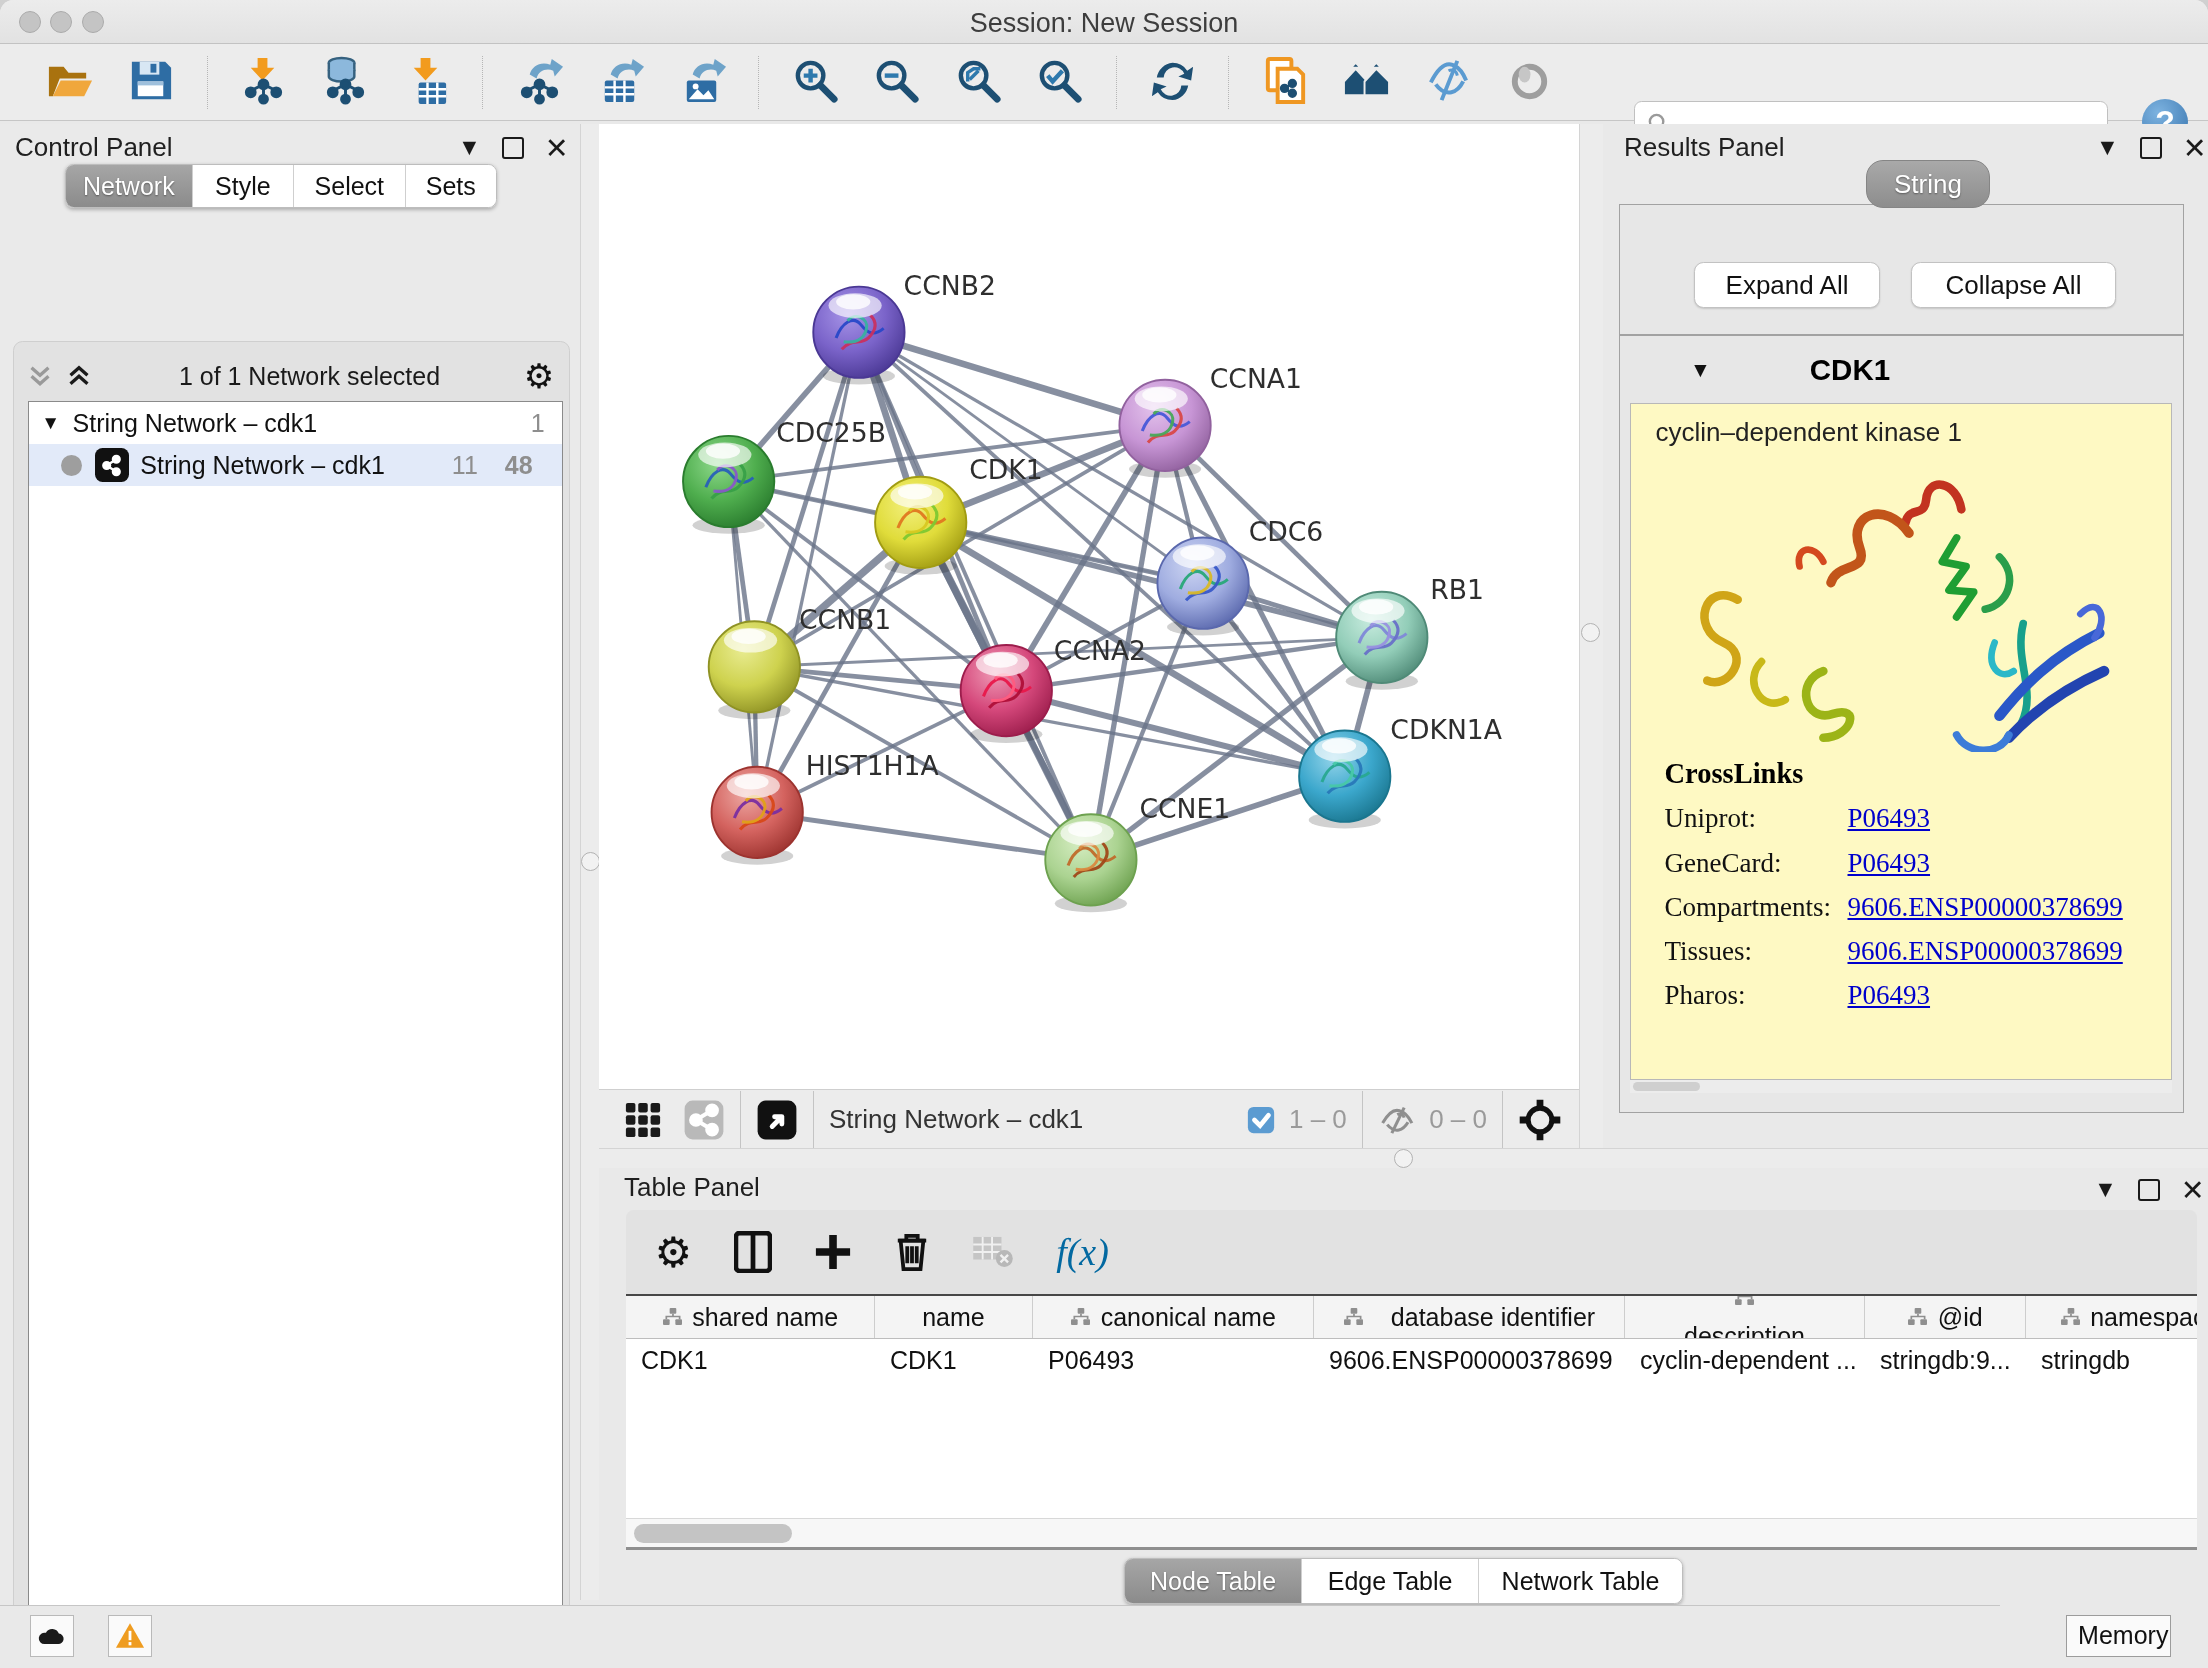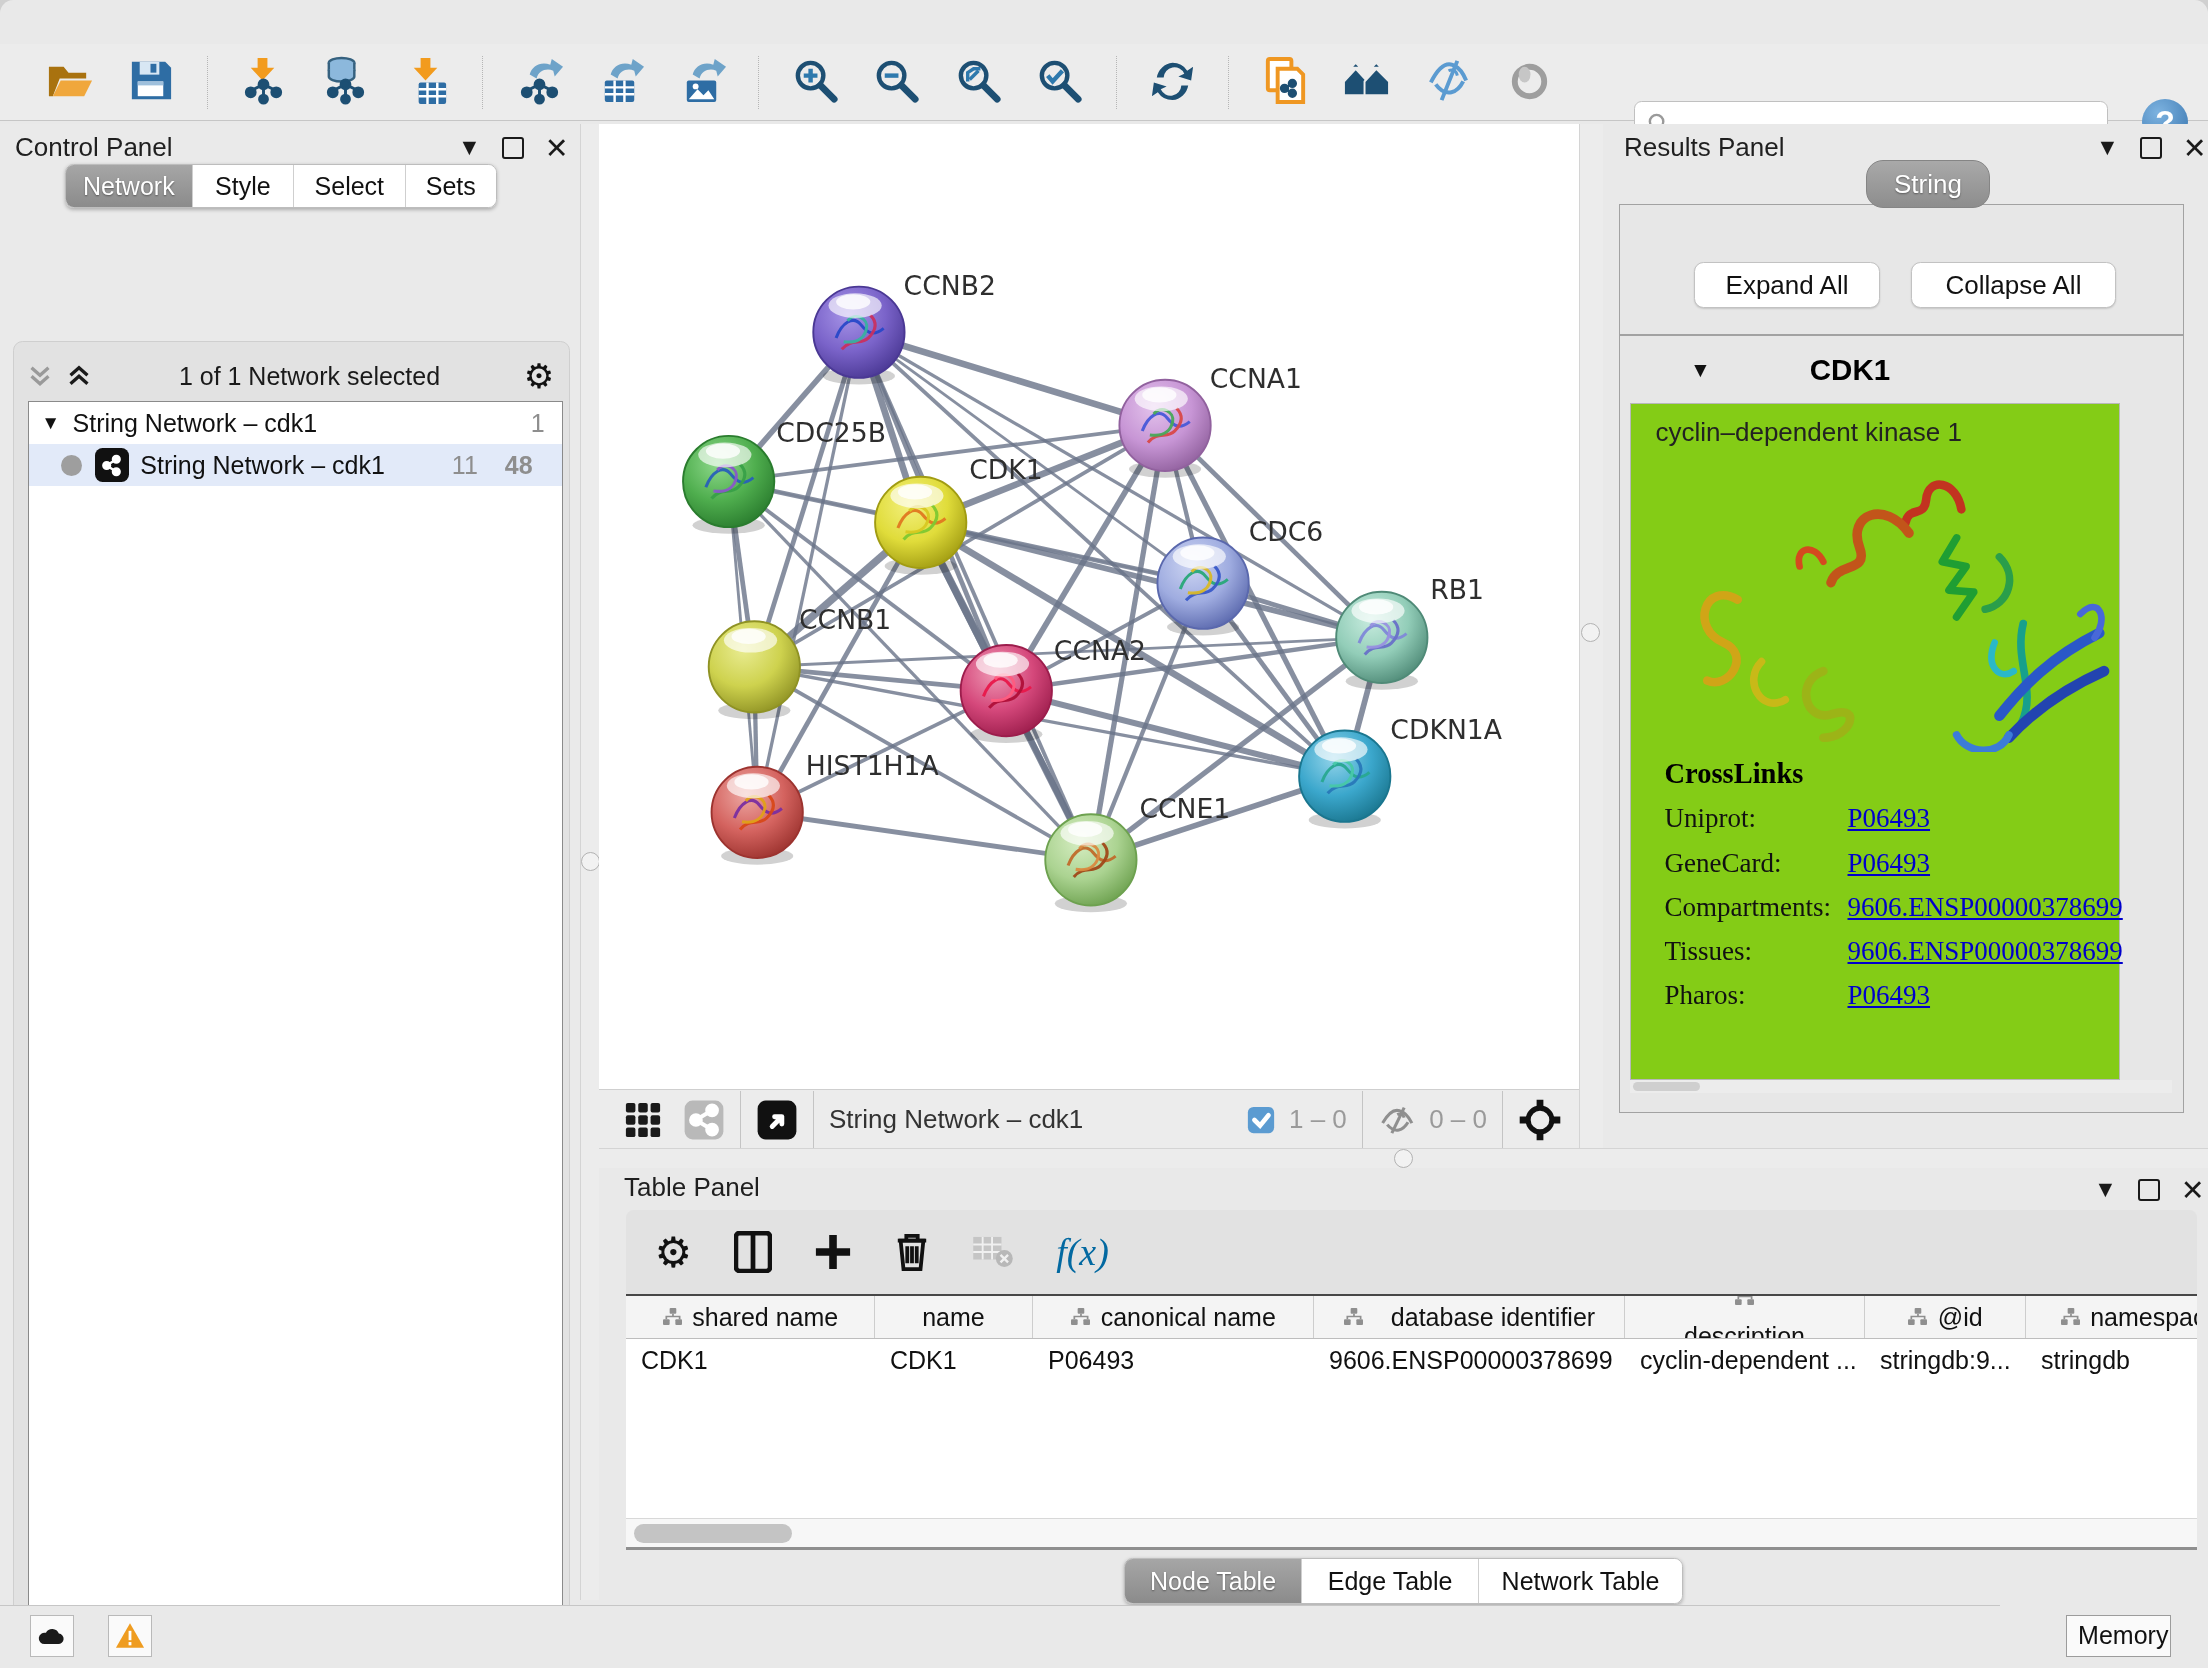--- a/index.html
+++ b/index.html
@@ -50,21 +50,21 @@
   .nt-icon{display:flex;align-items:center;justify-content:center;cursor:pointer;background:none;border:none;padding:0;}
   #net-title{font-size:26px;color:#333;}
   .nt-count{font-size:26px;color:#9a9a9a;}
   
   #results-panel{left:1603px;top:124px;width:606px;height:1024px;background:#e9e9e9;}
   #rp-tab{position:absolute;left:263px;top:36px;width:122px;height:46px;background:linear-gradient(#a9a9a9,#8d8d8d);border:1px solid #858585;border-radius:17px;color:#fff;font-size:26px;display:flex;align-items:center;justify-content:center;text-shadow:0 1px 1.9px rgba(0,0,0,.4);z-index:3;cursor:pointer;}
   #rp-boxA{position:absolute;left:16px;top:80px;width:565px;height:131px;background:#e7e7e7;border:1.9px solid #a2a2a2;box-sizing:border-box;}
   .rp-btn{position:absolute;top:57px;height:46px;background:#fff;border:1px solid #c2c2c2;border-radius:9.5px;font-size:26px;color:#111;cursor:pointer;box-shadow:0 1px 1.9px rgba(0,0,0,.15);}
   #rp-boxB{position:absolute;left:16px;top:211px;width:565px;height:778px;background:#e7e7e7;border:1.9px solid #a2a2a2;box-sizing:border-box;}
   #rp-gene-header{position:absolute;left:0;top:0;width:100%;height:67px;display:flex;align-items:center;}
-  #rp-inner{position:absolute;left:9.5px;top:67px;width:490px;height:677px;background:#84cc16;border:1px solid #b8b8b8;box-sizing:border-box;}
+  #rp-inner{position:absolute;left:9.5px;top:67px;width:542px;height:677px;background:#fef9c3;border:1px solid #b8b8b8;box-sizing:border-box;}
   #rp-desc{position:absolute;left:25px;top:13.3px;font-size:26px;color:#222;}
   #crosslinks{position:absolute;left:34px;top:354px;font-family:"Liberation Serif","DejaVu Serif",serif;}
   #crosslinks-title{font-size:28.5px;font-weight:bold;color:#000;}
   .cl-row{display:flex;margin-top:13.3px;font-size:27px;}
   .cl-label{width:183px;color:#111;}
   .cl-link{color:#0000cc;text-decoration:underline;cursor:pointer;}
   #rp-mini-scroll{position:absolute;left:9.5px;top:744px;width:542px;height:13.3px;background:#ececec;}
   #rp-mini-thumb{position:absolute;left:3.8px;top:1.9px;width:67px;height:9.5px;background:#cfcfcf;border-radius:4.8px;}
   
   #table-panel{left:599px;top:1168px;width:1609px;height:432px;background:#e9e9e9;}
@@ -84,20 +84,26 @@
   .sb-btn{position:absolute;top:8.6px;height:42px;background:#fafafa;border:1.9px solid #b9b9b9;display:flex;align-items:center;justify-content:center;cursor:pointer;box-sizing:border-box;}
   #memory-btn{left:2066px;width:105px;border-color:#9c9c9c;font-size:25px;color:#111;gap:9.5px;}
   #memory-dot{width:21px;height:21px;border-radius:50%;background:#1e8e3e;}
   text{font-family:"DejaVu Sans","Liberation Sans",sans-serif;}
 </style>
 </head>
 <body>
 
 <div id="app">
 
+  <div id="titlebar" class="abs">
+    <span class="tl" style="left:19px"></span>
+    <span class="tl" style="left:50px"></span>
+    <span class="tl" style="left:82px"></span>
+    <div id="win-title">Session: New Session</div>
+  </div>
 
   <div id="toolbar" class="abs">
     <div style="display:flex;align-items:center;">
         <button class="tb-btn">
           <span><svg viewBox="0 0 52 52" width="51" height="51">
               <path d="M5 12h15l5 6h18v6H16l-7 18H5z" fill="#a9720f"></path>
               <path d="M9 42l8-16h32l-8 16z" fill="#f0a73c"></path>
             </svg></span>
         </button>
         <button class="tb-btn">

